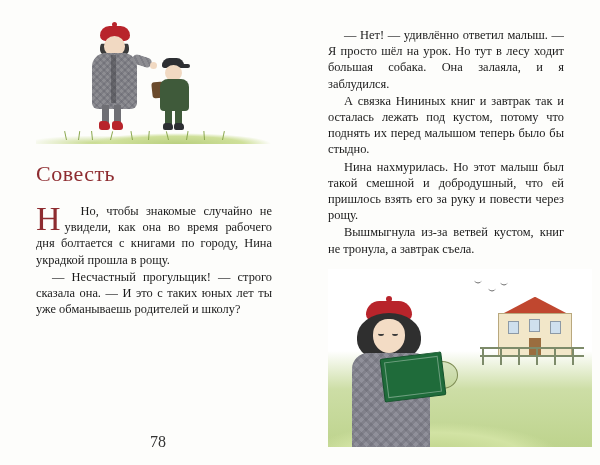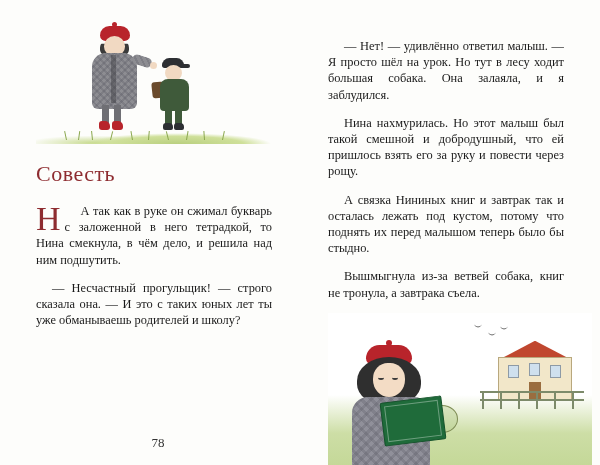--- a/index.html
+++ b/index.html
@@ -256,21 +256,21 @@
     font-size: 22px;
     font-weight: normal;
     color: #8e2c30;
     margin: 17px 0 16px 0;
     letter-spacing: 0.5px;
   }
   p.body {
     font-size: 12.4px;
     line-height: 16.2px;
     text-align: justify;
-    margin: 12px 0 0 0;
+    margin: 1px 0 0 0;
     text-indent: 16px;
     color: #1a1a1a;
     hyphens: auto;
   }
   p.body.first {
     text-indent: 0;
   }
   .dropcap {
     float: left;
     font-size: 34px;
@@ -278,21 +278,21 @@
     padding: 2px 4px 0 0;
     color: #8e2c30;
     font-family: "Liberation Serif", serif;
   }
   .folio {
     position: absolute;
     left: 0;
     right: 0;
     bottom: 14px;
     text-align: center;
-    font-size: 13px;
+    font-size: 16px;
     color: #333;
     padding-left: 16px;
   }
 
   
   .illus-bottom {
     position: relative;
     width: 264px;
     height: 178px;
     margin-top: 12px;
@@ -536,34 +536,34 @@
         <div class="leg l"></div>
         <div class="leg r"></div>
         <div class="shoe l"></div>
         <div class="shoe r"></div>
       </div>
     </div>
 
     <h1 class="chapter-title">Совесть</h1>
 
     <p class="body first"><span class="dropcap">Н</span></p>
-    <p class="body">А так как в руке он сжимал букварь с заложенной в него тетрадкой, то Нина смекнула, в чём дело, и решила над ним подшутить.</p>
+    <p class="body">Но, чтобы знакомые случайно не увидели, как она во время рабочего дня болтается с книгами по городу, Нина украдкой прошла в рощу.</p>
     <p class="body">— Несчастный прогульщик! — строго сказала она. — И это с таких юных лет ты уже обманываешь родителей и школу?</p>
 
     <div class="folio">78</div>
   </div>
 
   <div class="divider"></div>
 
   <div class="col col-right">
 
     <p class="body">— Нет! — удивлённо ответил малыш. — Я просто шёл на урок. Но тут в лесу ходит большая собака. Она залаяла, и я заблудился.</p>
+    <p class="body">А связка Нининых книг и завтрак так и осталась лежать под кустом, потому что поднять их перед малышом теперь было бы стыдно.</p>
     <p class="body">Нина нахмурилась. Но этот малыш был такой смешной и добродушный, что ей пришлось взять его за руку и повести через рощу.</p>
-    <p class="body">А связка Нининых книг и завтрак так и осталась лежать под кустом, потому что поднять их перед малышом теперь было бы стыдно.</p>
-    <p class="body">Вышмыгнула из-за ветвей собака, книг не тронула, а завтрака съела.</p>
+    <p class="body">Вышмыгнула из-за ветвей кустом, книг не тронула, а завтрак съела.</p>
 
     <div class="illus-bottom">
       <div class="sky"></div>
       <div class="field"></div>
 
       <div class="birds">
         <span style="left:0; top:0;">︶</span>
         <span style="left:14px; top:8px;">︶</span>
         <span style="left:26px; top:2px;">︶</span>
       </div>

